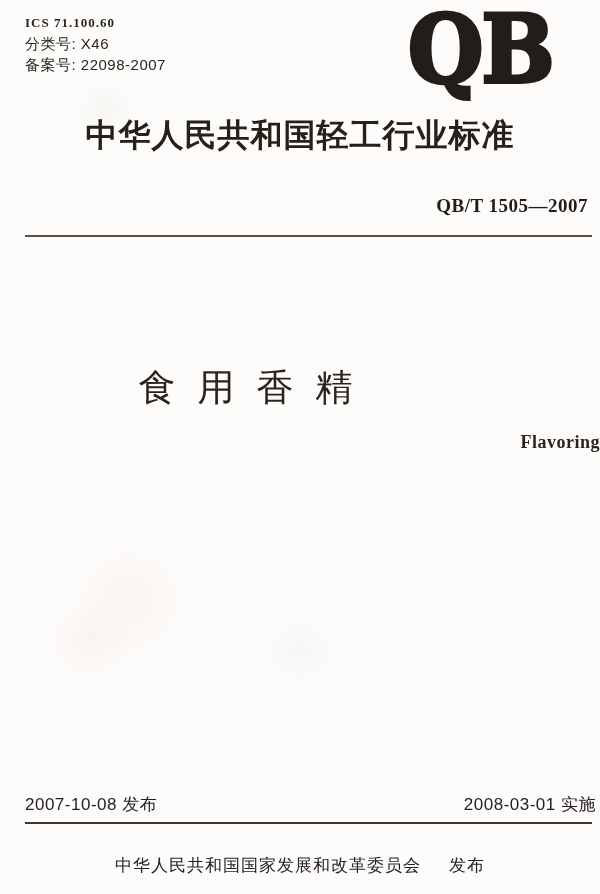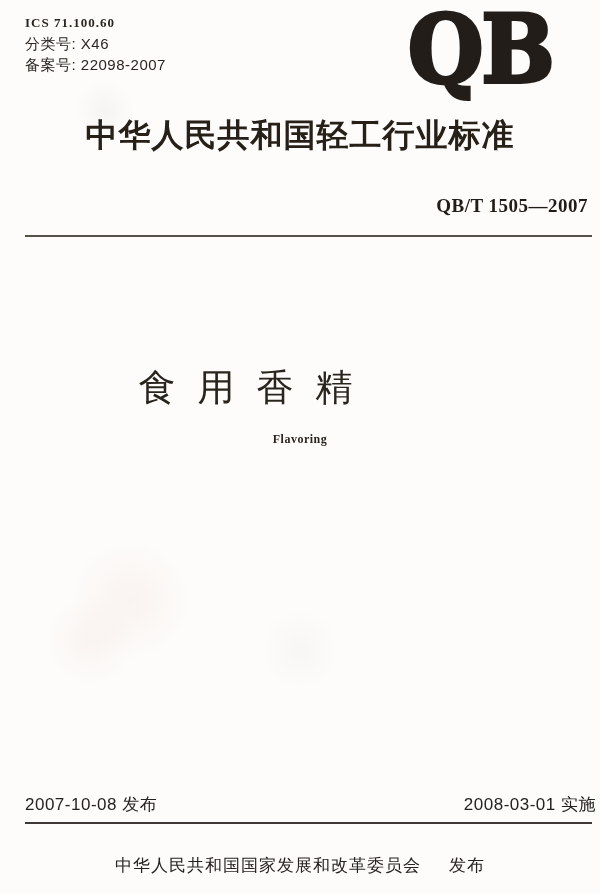--- a/index.html
+++ b/index.html
@@ -69,23 +69,23 @@
   
   .doc-title{
     left:0;top:363px;width:491px;
     text-align:center;
     font-size:37px;font-weight:500;
     letter-spacing:22px;text-indent:22px;
     color:#2a241e;white-space:nowrap;
   }
   .doc-title-en{
     left:0;top:432px;width:600px;
-    text-align:center;
+    text-align:right;
     font-family:"Liberation Serif", serif;
-    font-weight:bold;font-size:12px;
+    font-weight:bold;font-size:18px;
     letter-spacing:0.5px;color:#2a241e;
   }
 
   
   .date-issue{left:25px;top:793px;font-size:17px;letter-spacing:0.5px;color:#262221;}
   .date-impl{right:24px;top:793px;font-size:17px;letter-spacing:0.5px;color:#262221;}
 
   
   .publisher{
     left:0;top:854px;width:600px;

